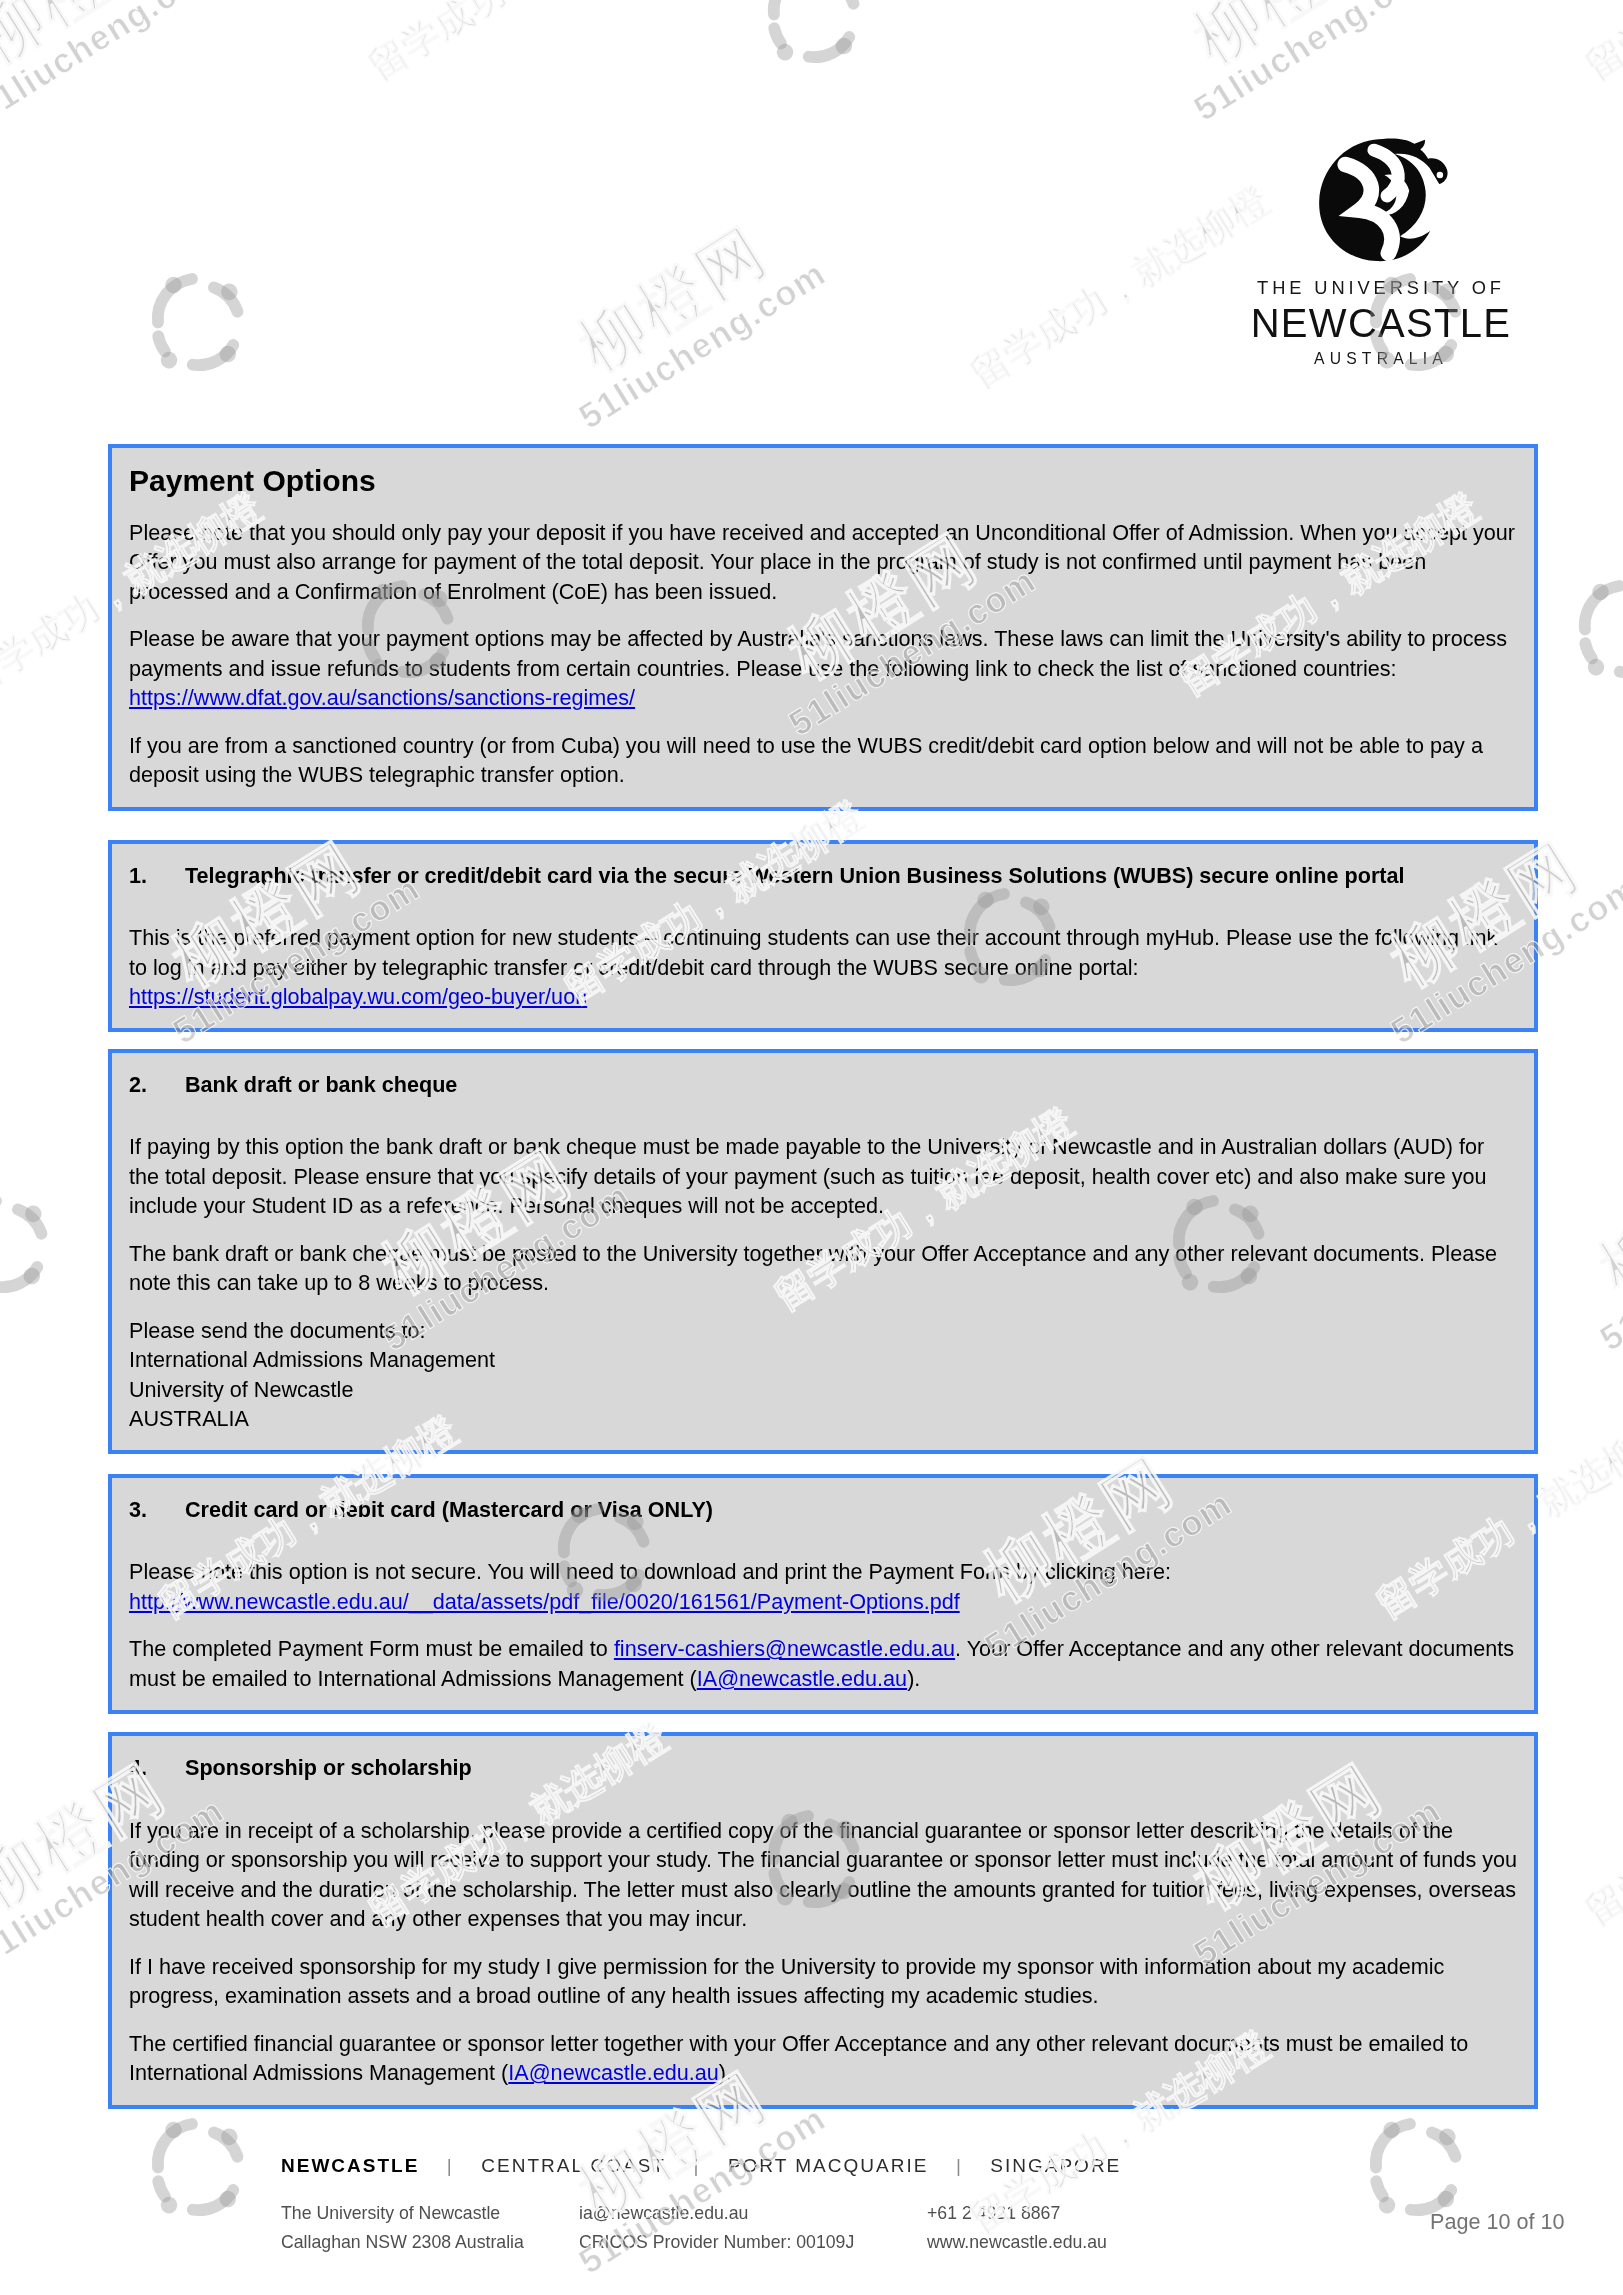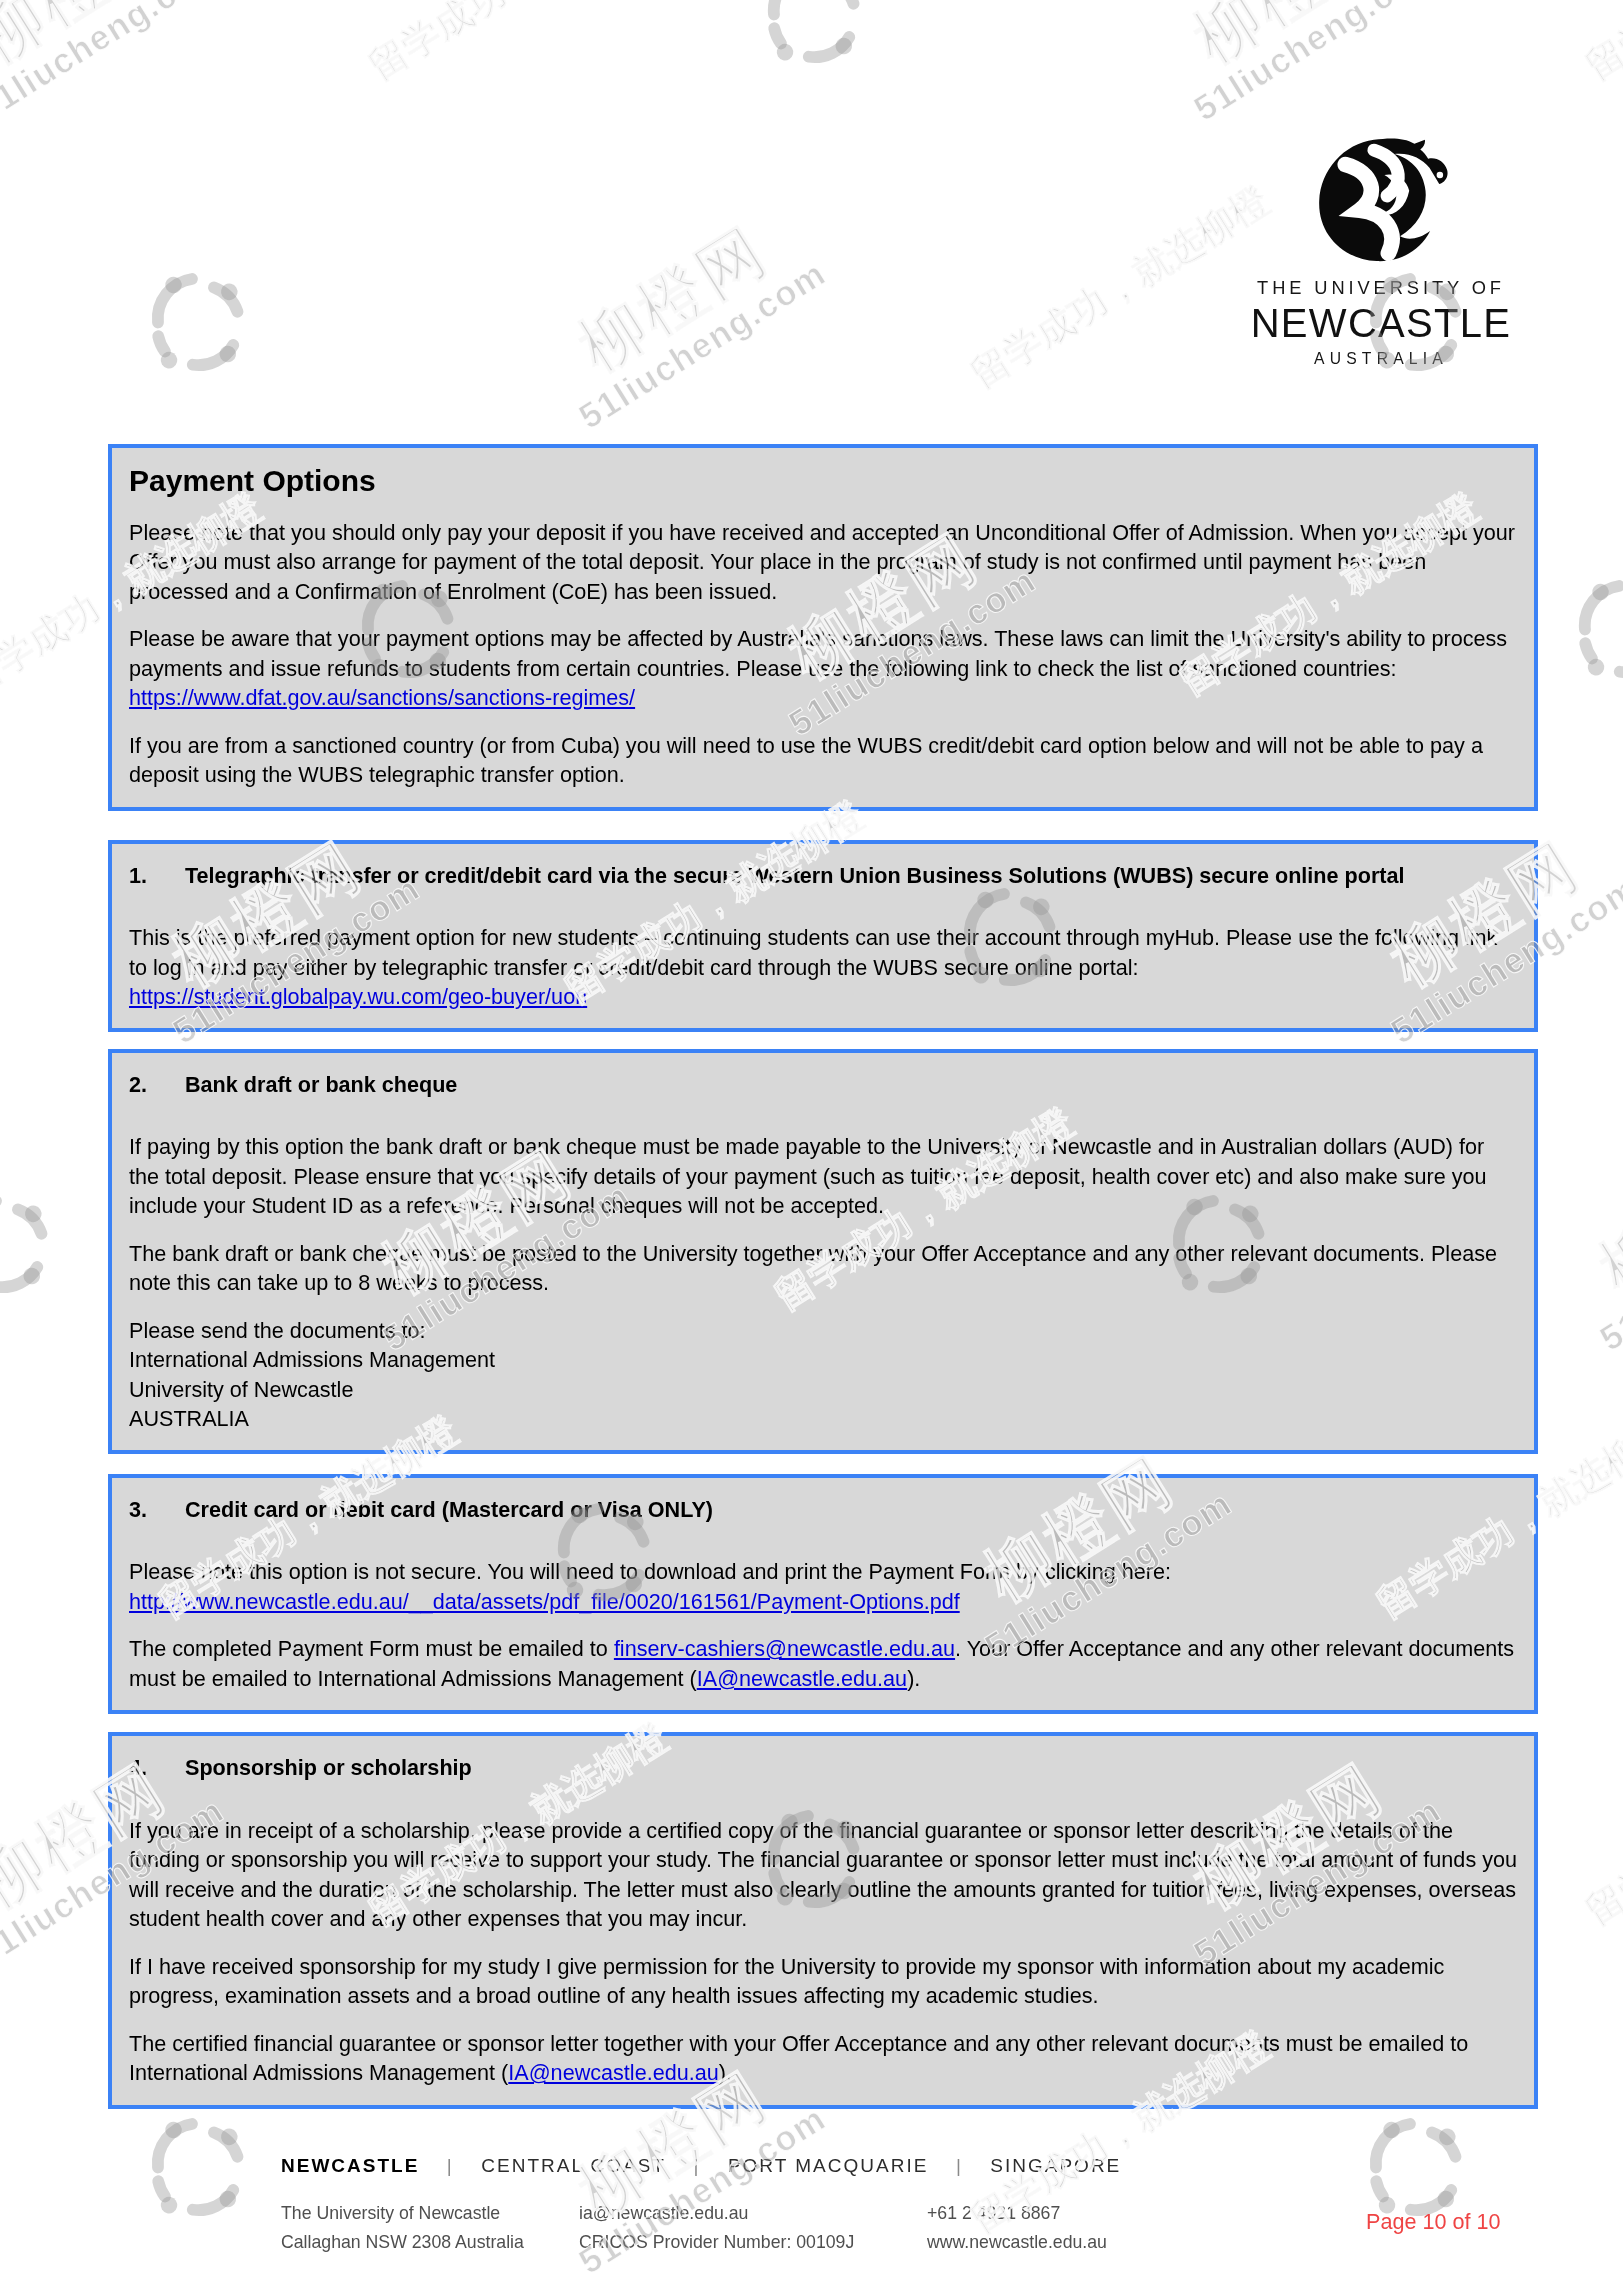--- a/index.html
+++ b/index.html
@@ -62,21 +62,21 @@
   
   #footer { position:absolute; left:281px; top:2155px; z-index:2; width:916px; }
   .campuses { font-size:19px; letter-spacing:2px; color:#2c2c2c; white-space:nowrap; }
   .campuses .item:first-child { font-weight:bold; color:#000; }
   .campuses .sep { color:#8a8a8a; margin:0 27.5px; font-weight:normal; }
   .footer-cols { position:relative; margin-top:22px; font-size:17.7px; color:#4f4f4f; }
   .footer-col { position:absolute; top:0; line-height:29.4px; white-space:nowrap; }
   .footer-col.c1 { left:0; }
   .footer-col.c2 { left:298px; }
   .footer-col.c3 { left:622px;margin-left:24px; }
-  #page-number { position:absolute; left:1366px; top:2209px; font-size:21.6px; color:#ef4444; z-index:11; }
+  #page-number { position:absolute; left:1430px; top:2209px; font-size:21.6px; color:#737373; z-index:11; }
 </style>
 </head>
 <body>
 
 <div class="uni-logo">
   <svg class="mark" width="141" height="137" viewBox="0 0 215 210">
     <path fill="#0a0a0a" d="M96 18 C50 24 14 64 12 112 C10 164 50 202 100 204 C138 206 168 186 182 158 C166 170 148 173 136 166 C166 148 180 118 174 90 C169 63 150 46 127 40 C149 37 169 46 181 61 L196 86 C205 83 211 74 208 64 C204 51 191 44 179 47 C176 42 172 37 167 33 C172 29 175 24 174 18 L158 24 C141 14 119 15 96 18 Z"></path>
     <path fill="#ffffff" d="M150 96 c-4 -18 -22 -28 -38 -24 c14 8 20 20 18 34 c-2 16 -14 24 -28 26 c20 6 42 -6 48 -36 Z"></path>
     <path d="M52 56 C96 68 104 104 74 126 C114 130 134 160 118 192" stroke="#ffffff" stroke-width="24" fill="none" stroke-linecap="round"></path>
     <path d="M96 34 C138 48 144 84 116 104" stroke="#ffffff" stroke-width="20" fill="none" stroke-linecap="round"></path>

